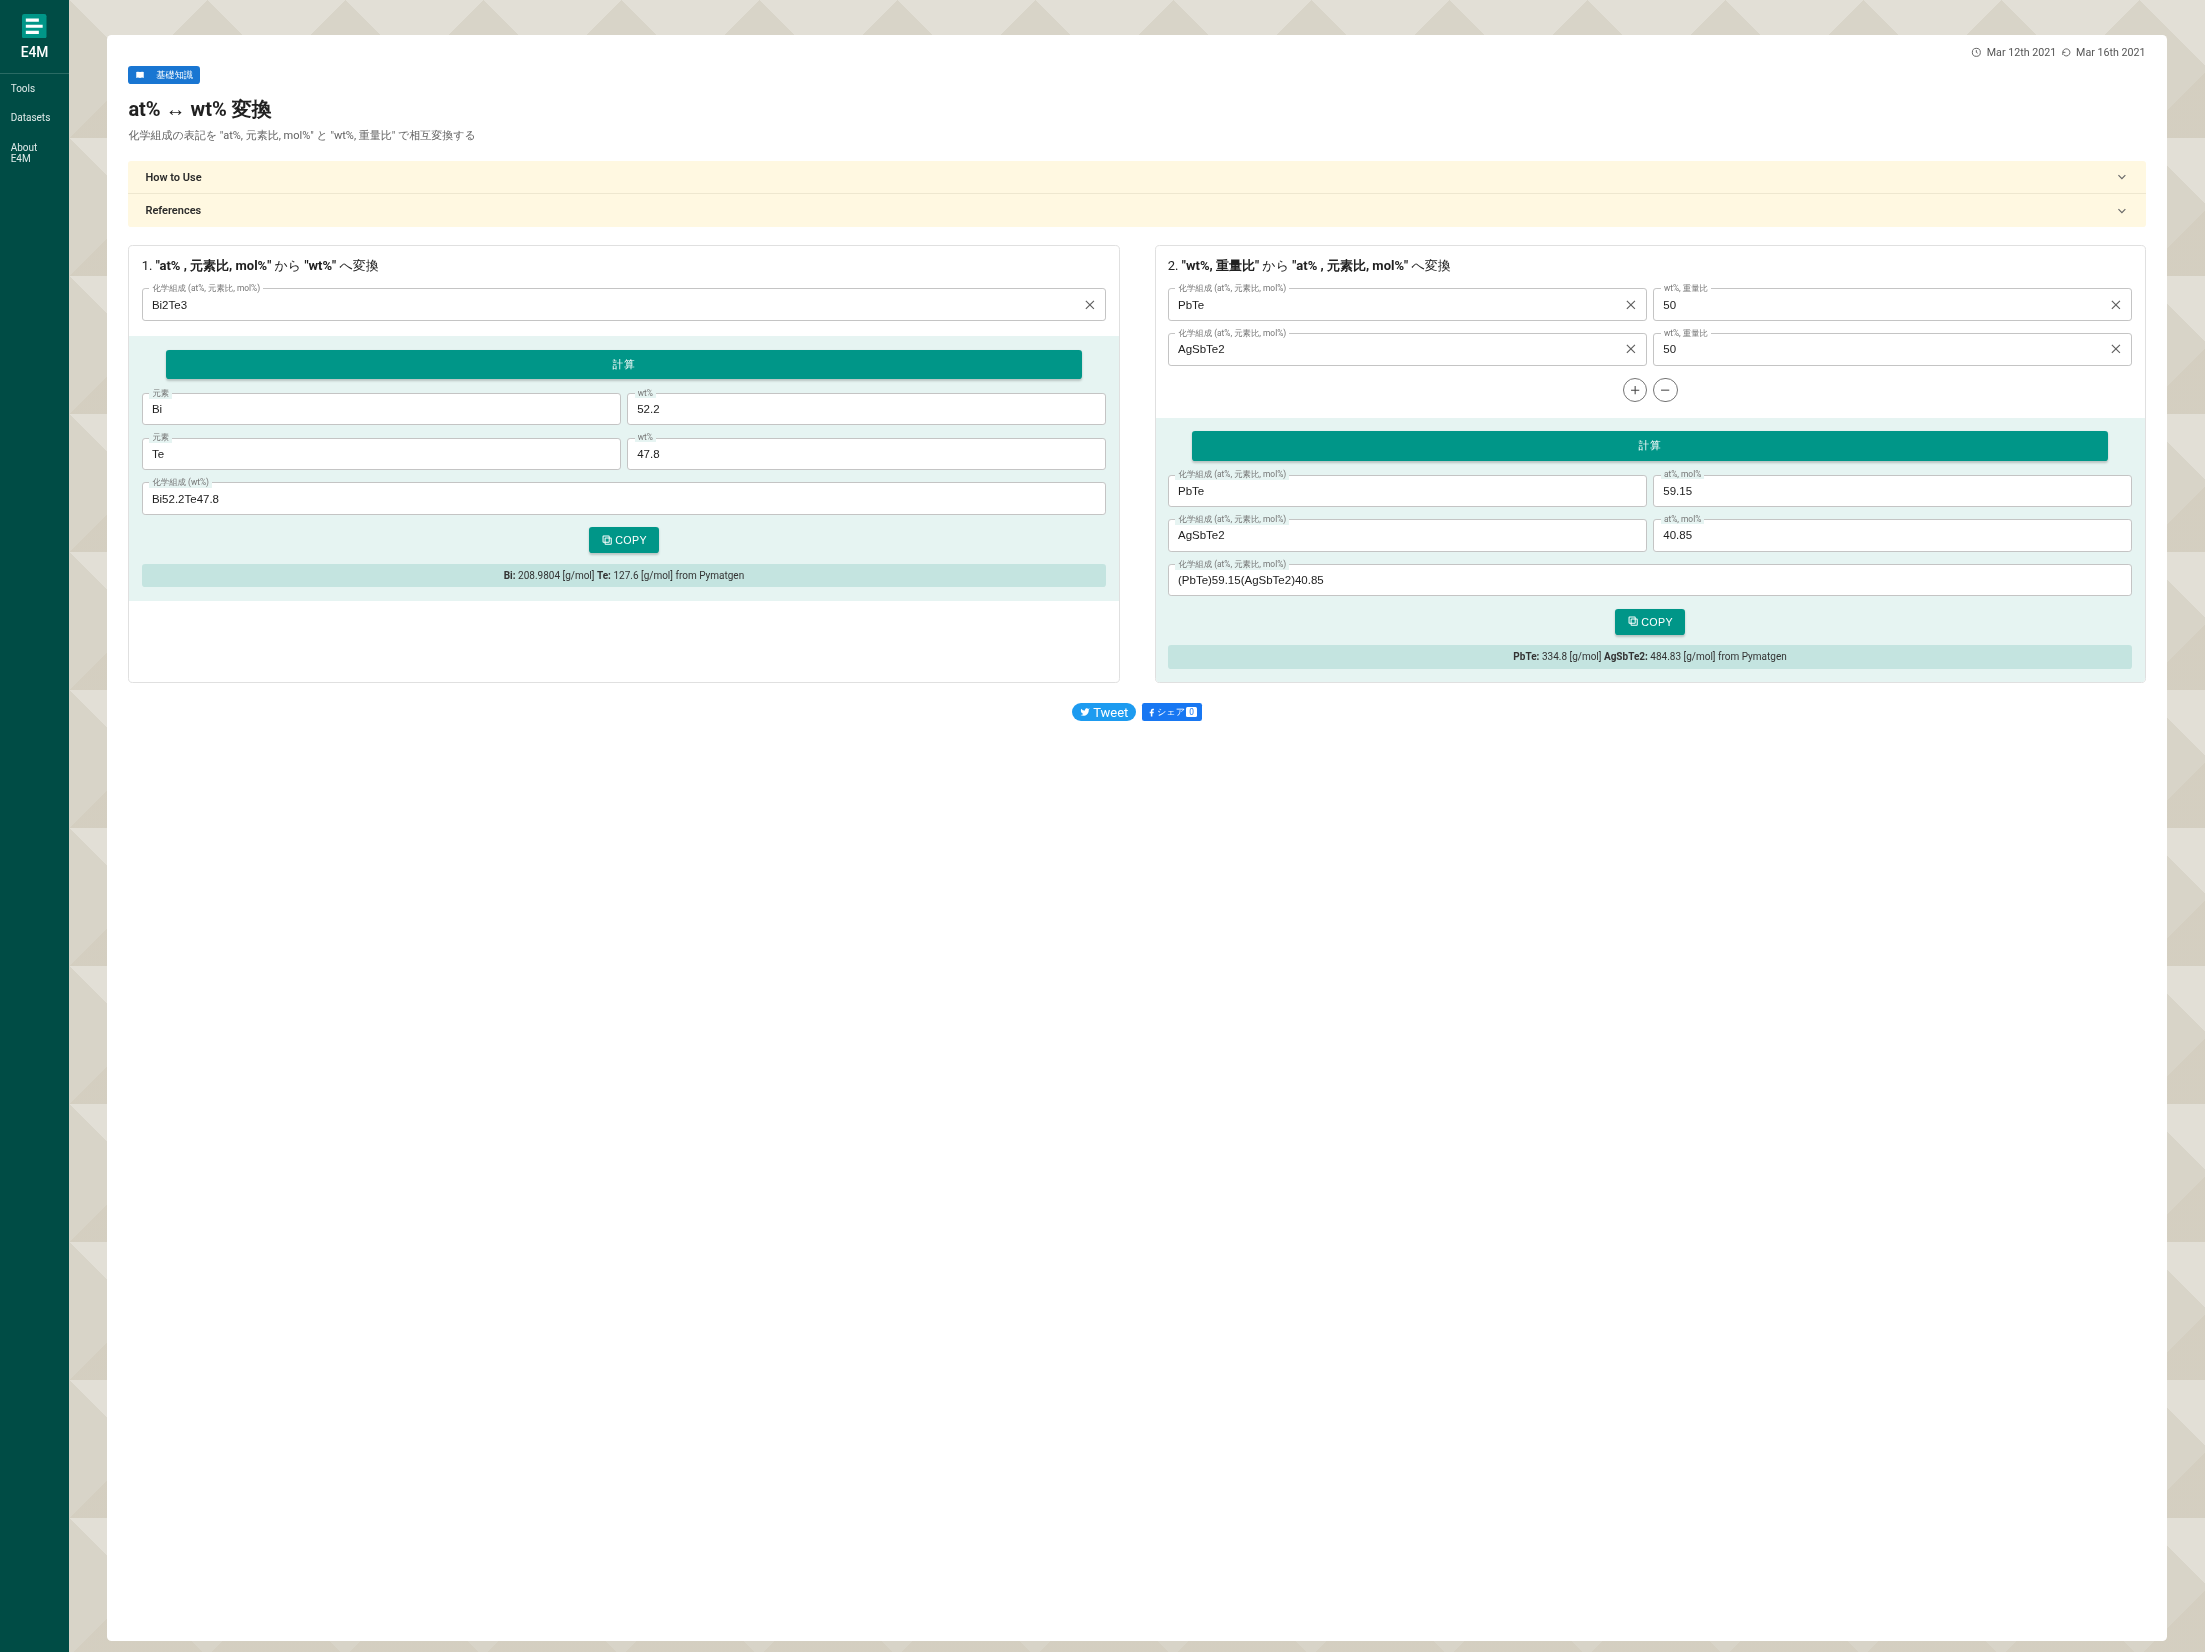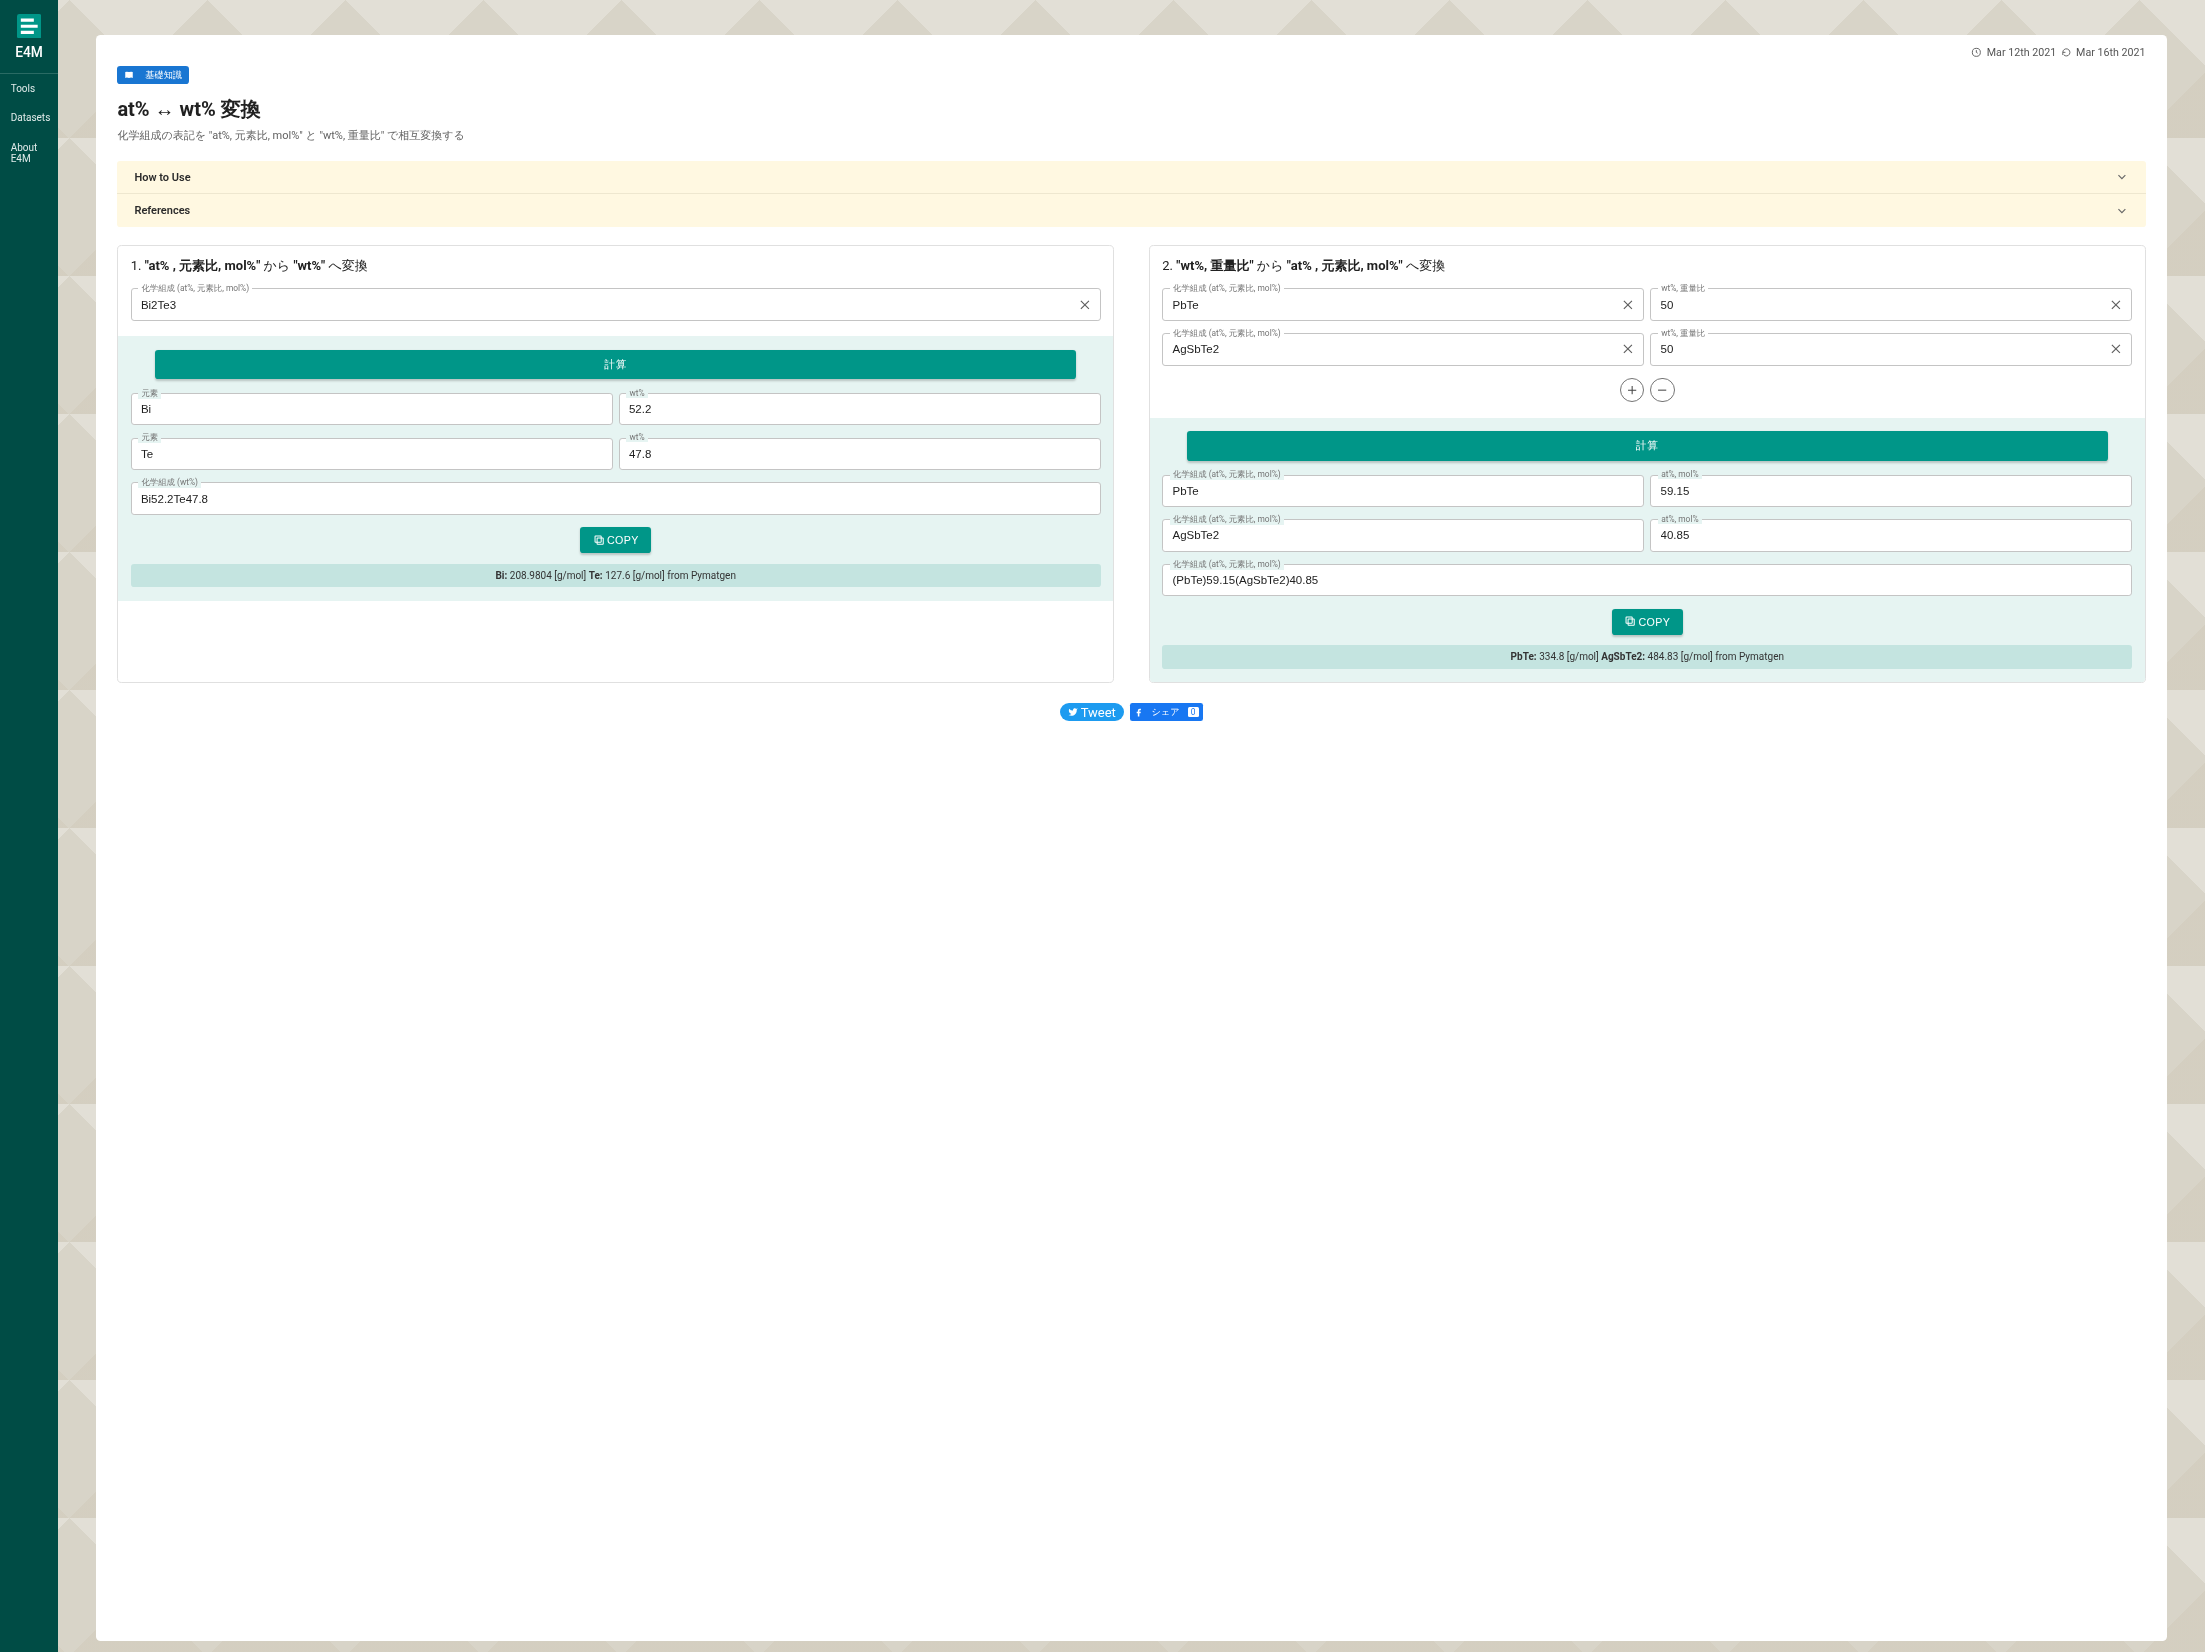--- a/index.html
+++ b/index.html
@@ -9,21 +9,21 @@
       background-image:
         linear-gradient(135deg, rgba(255,255,255,0.25) 25%, transparent 25%),
         linear-gradient(225deg, rgba(255,255,255,0.25) 25%, transparent 25%),
         linear-gradient(45deg, rgba(200,190,170,0.25) 25%, transparent 25%),
         linear-gradient(315deg, rgba(200,190,170,0.25) 25%, transparent 25%);
       background-size: 138px 138px;
       min-height: 100vh;
       display: flex;
     }
     .sidebar {
-      width: 58px;
+      width: 69px;
       background: #004c45;
       color: #fff;
       display: flex;
       flex-direction: column;
       align-items: center;
       padding-top: 13.8px;
       flex-shrink: 0;
     }
     .logo {
       width: 24.5px;
@@ -259,21 +259,21 @@
       cursor: pointer;
     }
     .fb-btn {
       background: #1877f2;
       color: #fff;
       border-radius: 2.3px;
       padding: 1.5px 4.6px;
       font-size: 9.2px;
       display: inline-flex;
       align-items: center;
-      gap: 8px;
+      gap: 1px;
       cursor: pointer;
     }
     .fb-count {
       background: #fff;
       color: #1877f2;
       border-radius: 1.5px;
       padding: 0 3.1px;
       font-size: 8.4px;
     }
   </style>

